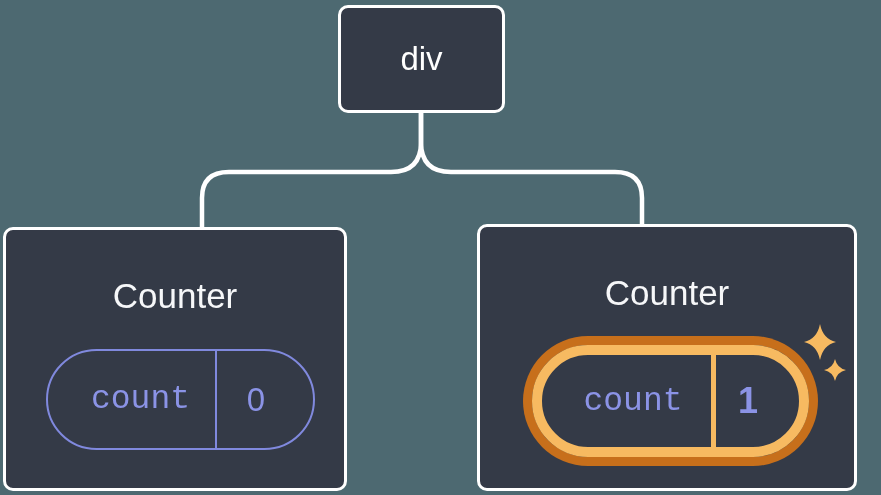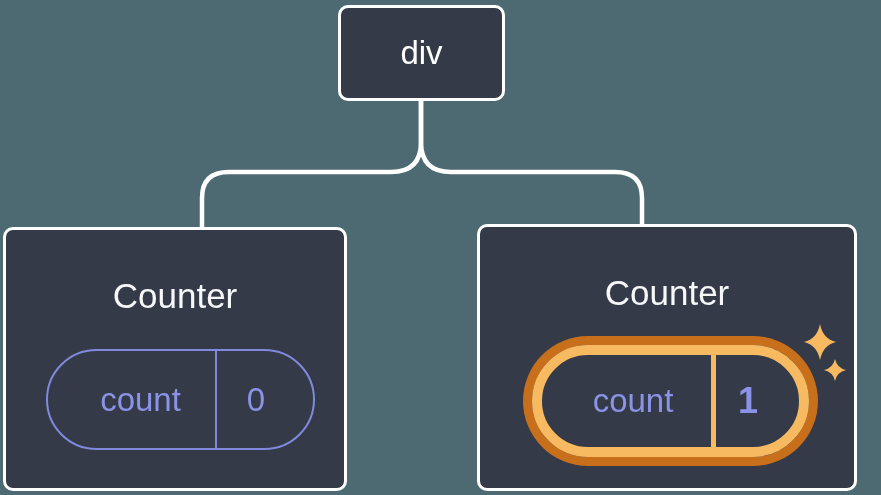--- a/index.html
+++ b/index.html
@@ -19,21 +19,21 @@
     z-index: 0;
   }
   .node {
     position: absolute;
     background: #343A47;
     border: 3px solid #FFFFFF;
     z-index: 1;
   }
   .node-root {
     left: 338px; top: 5px;
-    width: 167px; height: 96px;
+    width: 167px; height: 108px;
     border-radius: 10px;
     display: flex;
     align-items: center;
     justify-content: center;
   }
   .root-label {
     color: #FFFFFF;
     font-size: 33px;
     font-weight: 500;
   }
@@ -90,20 +90,21 @@
     justify-content: center;
   }
   .state-pill-normal .pill-value-cell { width: 96px; padding-right: 18px; }
   .state-pill-highlight .pill-value-cell { width: 83px; padding-right: 19px; }
   .pill-divider { flex: 0 0 auto; }
   .state-pill-normal .pill-divider { width: 2px; background: #8089DE; }
   .state-pill-highlight .pill-divider { width: 5px; background: #F7BA61; }
   .pill-label-text {
     color: #8B93E6;
     font-size: 33px;
+    font-family: Liberation Mono, monospace;
   }
   .pill-value-text {
     color: #8B93E6;
     font-size: 33px;
   }
   .state-pill-highlight .pill-value-text {
     font-weight: 700;
     font-size: 36px;
   }
   .sparkles {

